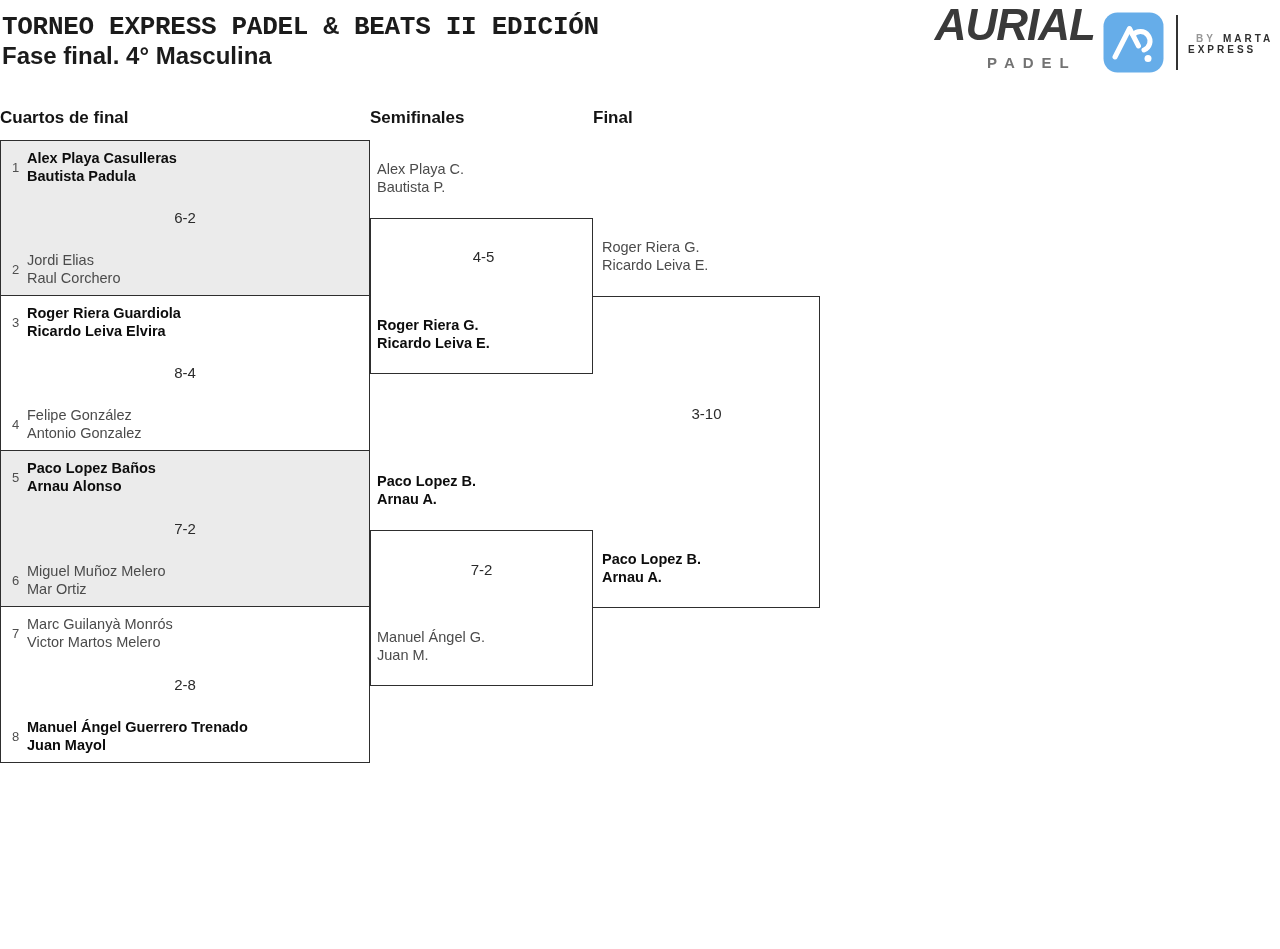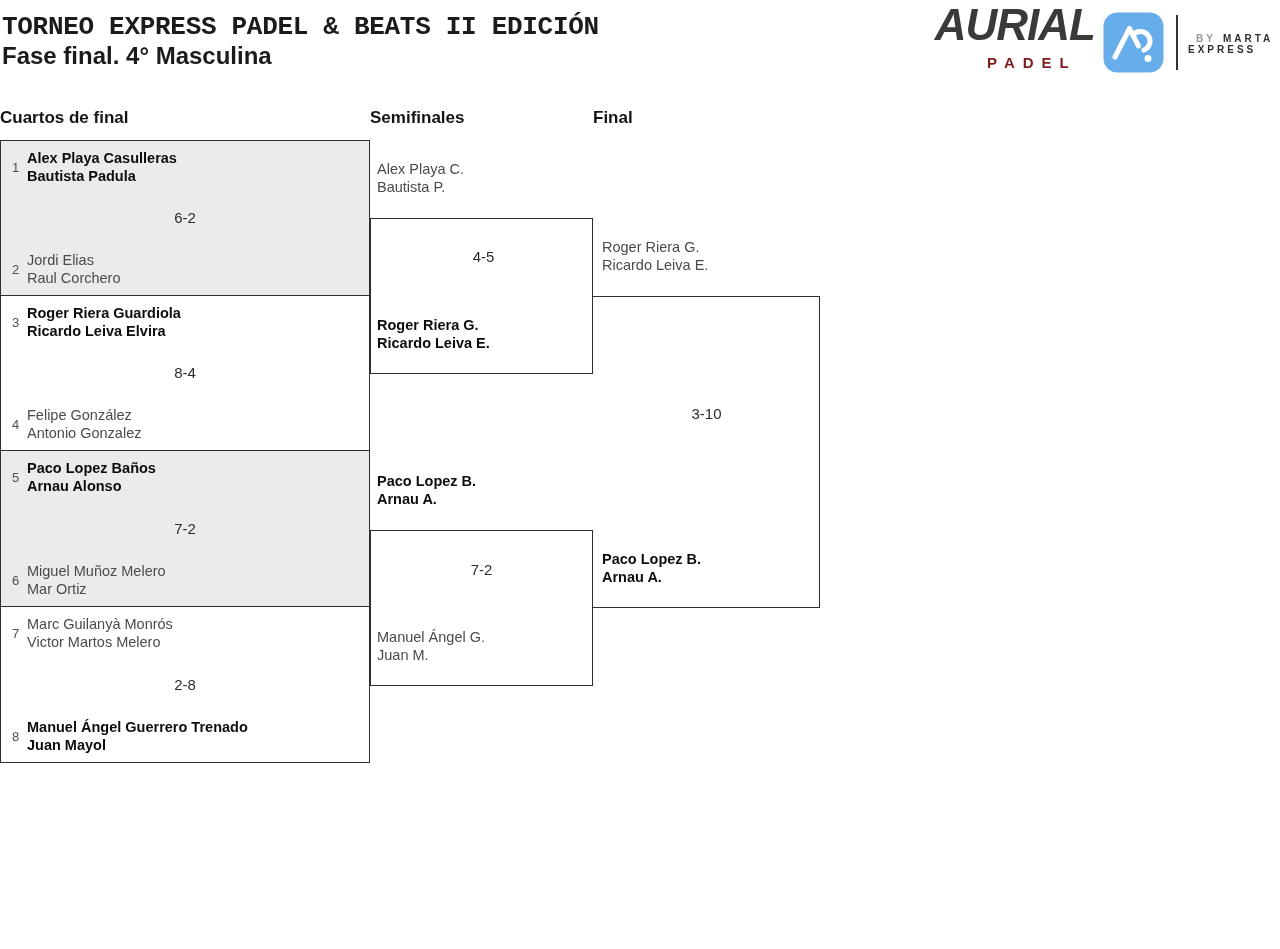--- a/index.html
+++ b/index.html
@@ -10,21 +10,21 @@
 
   
   .title    { position:absolute; left:2px; top:12px;  font-size:26px; font-weight:700; color:#1b1b1b; letter-spacing:-0.3px; white-space:nowrap;font-family:Liberation Mono, monospace; }
   .subtitle { position:absolute; left:2px; top:42px; font-size:24px; font-weight:700; color:#1b1b1b; white-space:nowrap; }
 
   
   .logo-brand   { position:absolute; left:893px; top:2px; width:202px; text-align:right;
                   font-size:44px; line-height:46px; font-weight:800; font-style:italic;
                   color:#3a3a3a; letter-spacing:-1px; }
   .logo-padel   { position:absolute; left:987px; top:54px; font-size:15px; font-weight:700;
-                  color:#7f1d1d; letter-spacing:8px; }
+                  color:#737373; letter-spacing:8px; }
   .logo-icon    { position:absolute; left:1103px; top:12px; }
   .logo-divider { position:absolute; left:1176px; top:15px; width:2px; height:55px; background:#333333; }
   .logo-by      { position:absolute; left:1188px; top:33px; font-size:10px; line-height:11px;
                   font-weight:700; letter-spacing:3px; color:#2f2f2f; white-space:nowrap; }
   .logo-by .by  { color:#969696; margin-right:7px;margin-left:8px; }
 
   
   .round-label { position:absolute; top:108px; font-size:17px; font-weight:700; color:#141414; }
   .rl-qf { left:0;     width:370px; }
   .rl-sf { left:370px; width:223px; }

